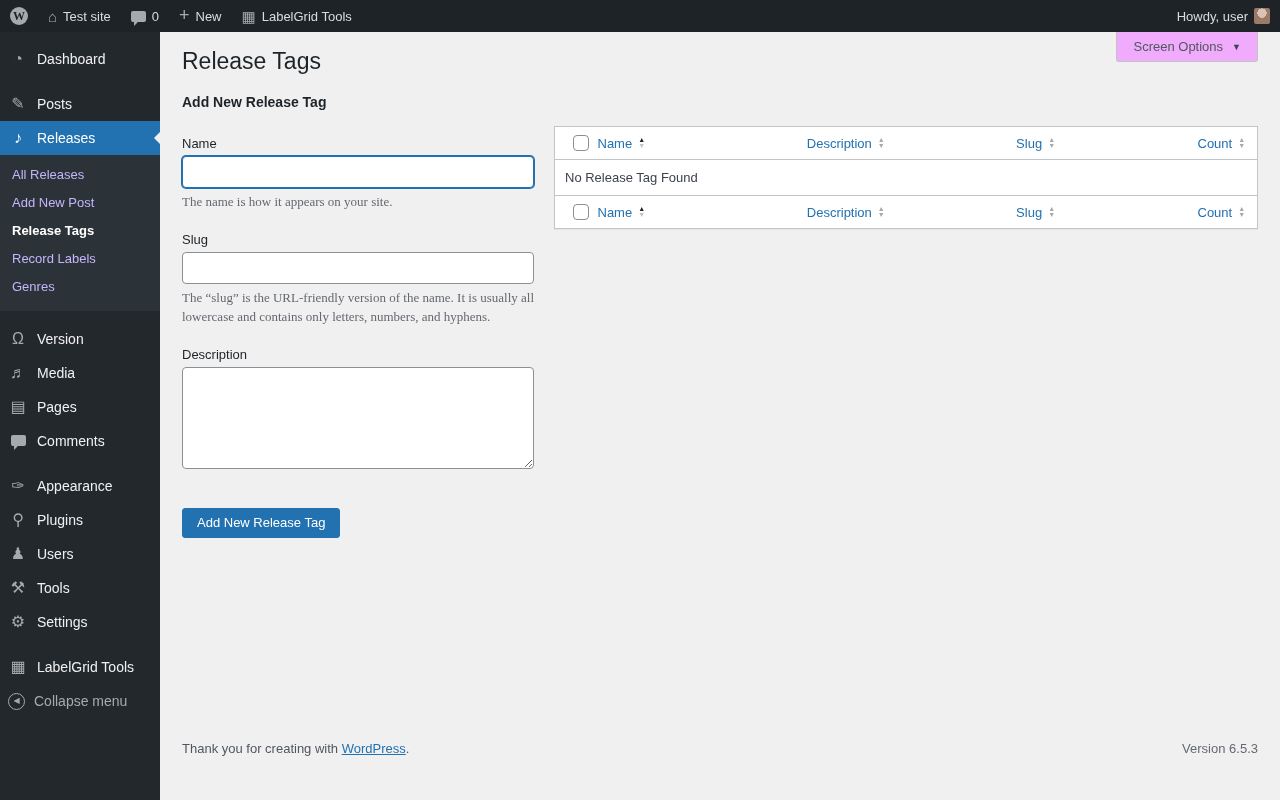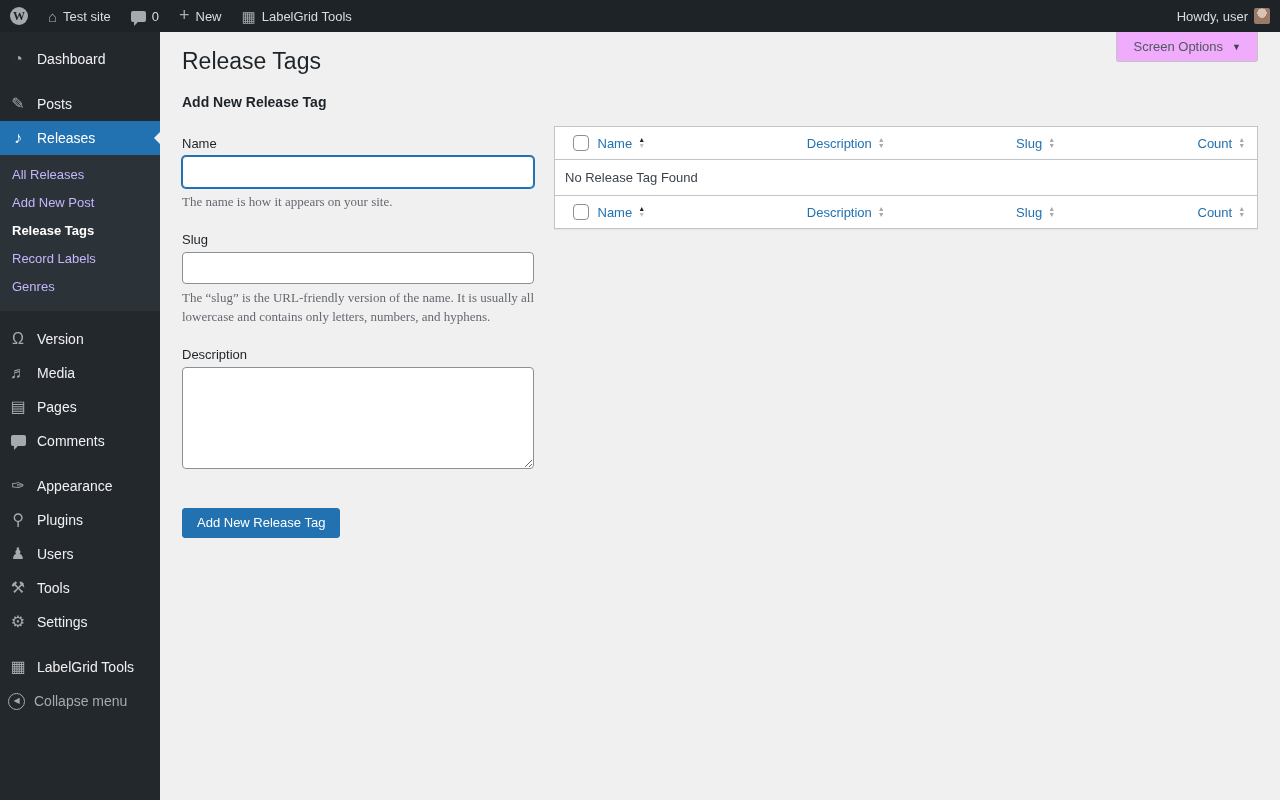--- a/index.html
+++ b/index.html
@@ -324,13 +324,20 @@
                     </span>
                 </a>
               </th>
             </tr>
           </tfoot>
         </table>
       </div>
     </div>
   </div>
 
+  <div class="footer">
+    <div class="footer-left">
+      <span>Thank you for creating with</span>
+      <a href="#">WordPress</a><span>.</span>
+    </div>
+    <div class="footer-right">Version 6.5.3</div>
+  </div>
 </div>
 
 </body></html>

